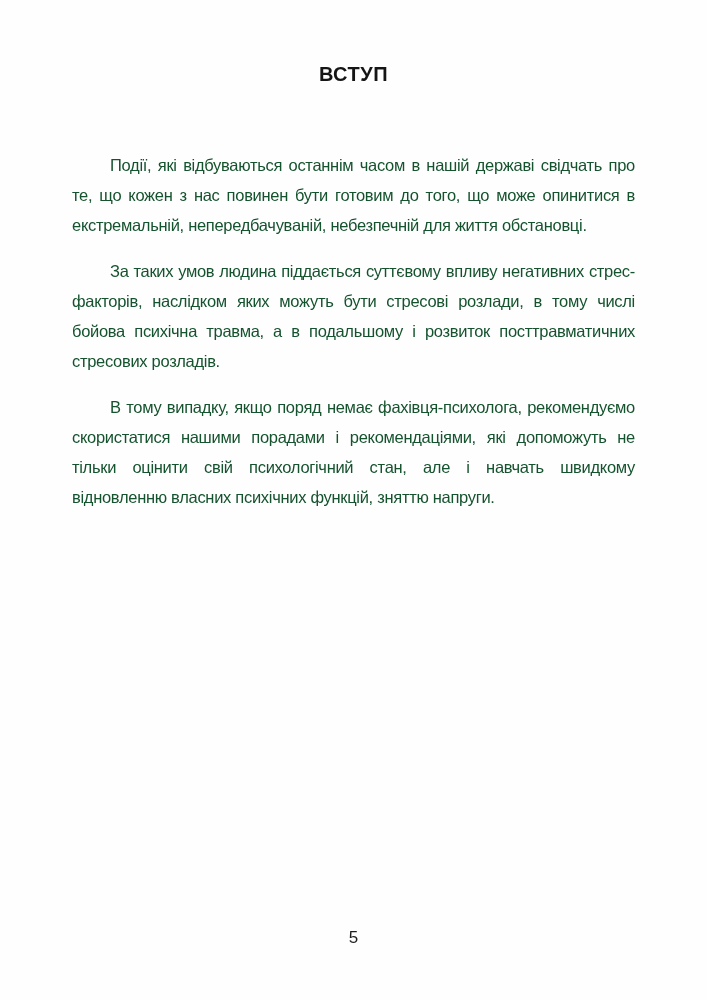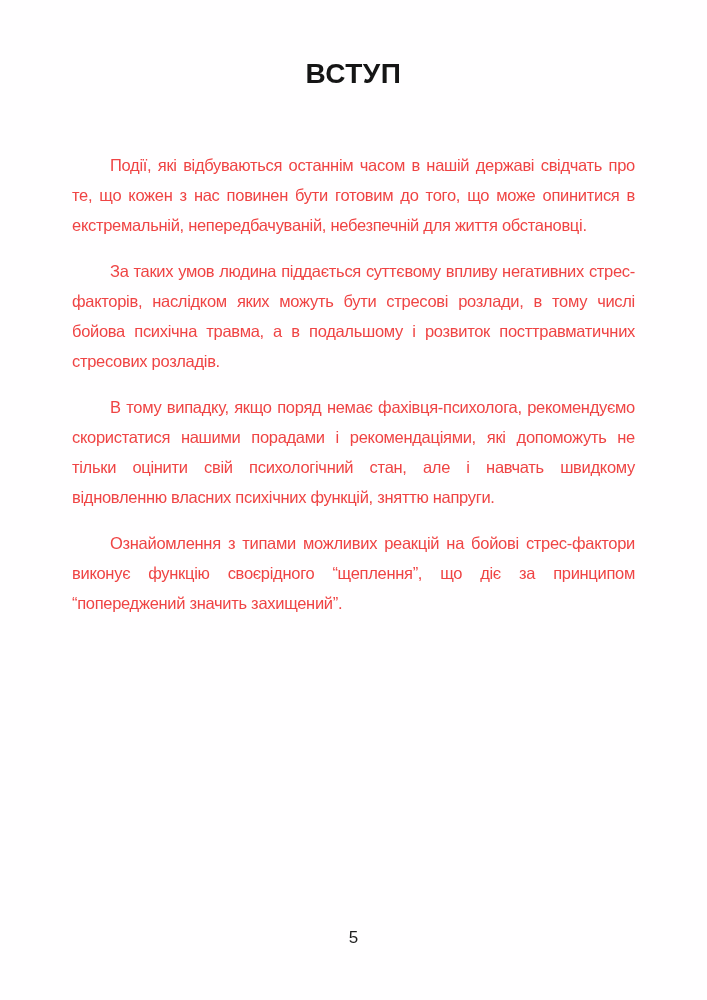--- a/index.html
+++ b/index.html
@@ -14,37 +14,37 @@
     background: #fffeff;
     font-family: "Liberation Sans", sans-serif;
     color: #1d1d1d;
     overflow: hidden;
     box-sizing: border-box;
   }
   .title {
     margin: 0;
     padding-top: 62px;
     text-align: center;
-    font-size: 28px;
+    font-size: 20px;
     line-height: 24px;
     font-weight: 700;
     letter-spacing: 0.5px;
     color: #151515;
   }
   .body-text {
     margin: 64px 72px 0 72px;
   }
   .para {
     margin: 0 0 16px 0;
     font-size: 16.5px;
     line-height: 30px;
     letter-spacing: -0.3px;
     text-align: justify;
     text-indent: 38px;
-    color: #ef4444;
+    color: #14532d;
   }
   .page-number {
     position: absolute;
     left: 0;
     right: 0;
     bottom: 52px;
     text-align: center;
     font-size: 17px;
     color: #1d1d1d;
   }
@@ -53,18 +53,17 @@
 <body>
 
 <div class="page">
 
   <h1 class="title">ВСТУП</h1>
 
   <main class="body-text">
     <p class="para">Події, які відбуваються останнім часом в нашій державі свідчать про те, що кожен з нас повинен бути готовим до того, що може опинитися в екстремальній, непередбачуваній, небезпечній для життя обстановці.</p>
     <p class="para">За таких умов людина піддається суттєвому впливу негативних стрес-факторів, наслідком яких можуть бути стресові розлади, в тому числі бойова психічна травма, а в подальшому і розвиток посттравматичних стресових розладів.</p>
     <p class="para">В тому випадку, якщо поряд немає фахівця-психолога, рекомендуємо скористатися нашими порадами і рекомендаціями, які допоможуть не тільки оцінити свій психологічний стан, але і навчать швидкому відновленню власних психічних функцій, зняттю напруги.</p>
-    <p class="para">Ознайомлення з типами можливих реакцій на бойові стрес-фактори виконує функцію своєрідного “щеплення”, що діє за принципом “попереджений значить захищений”.</p>
   </main>
 
   <div class="page-number">5</div>
 
 </div>
 
 </body></html>

